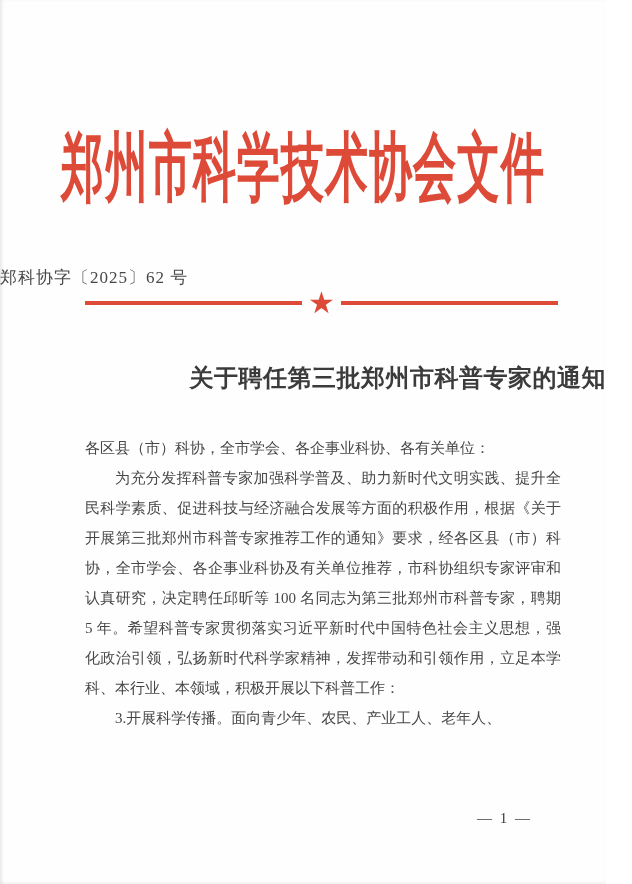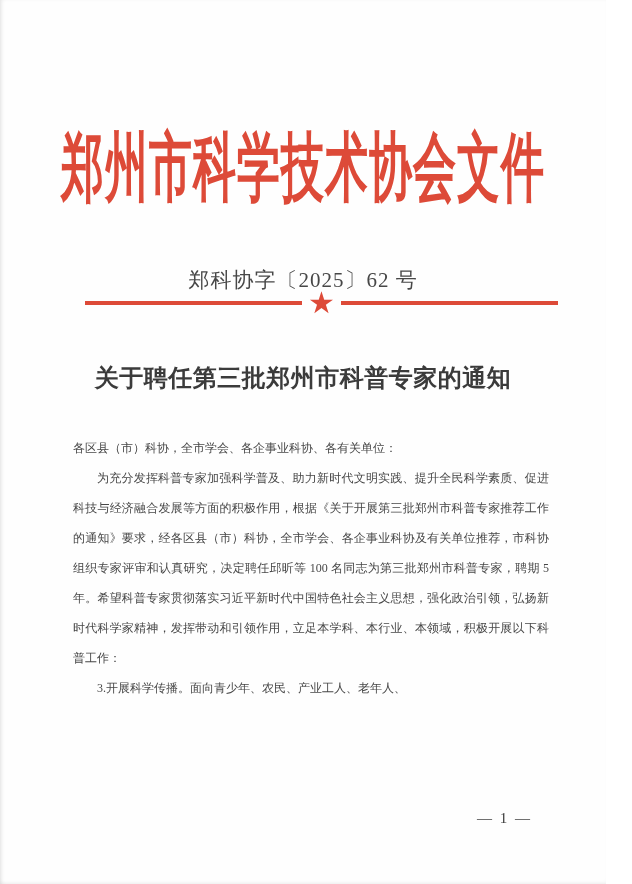--- a/index.html
+++ b/index.html
@@ -28,22 +28,21 @@
     color: var(--red, #dd4a38);
     white-space: nowrap;
     transform: scaleY(1.75);
     transform-origin: top center;
   }
   .doc-number {
     position: absolute;
     top: 266px;
     left: 0;
     right: 0;
-    text-align: center;
-    font-size: 21px;
+    font-size: 17px;
     letter-spacing: 1px;
     color: var(--text, #474747);
   }
   .red-rule {
     position: absolute;
     top: 288px;
     left: 85px;
     width: 473px;
     height: 30px;
     display: flex;
@@ -59,32 +58,32 @@
     line-height: 1;
     margin: 0 6px;
     color: var(--red, #dd4a38);
   }
   .notice-title {
     position: absolute;
     top: 362px;
     left: 0;
     right: 0;
     margin: 0;
-    text-align: center;
+    text-align: right;
     font-size: 24px;
     font-weight: bold;
     letter-spacing: 0.5px;
     color: var(--title, #3b3b3b);
   }
   .body-text {
     position: absolute;
     top: 433px;
-    left: 73px;
+    left: 85px;
     width: 476px;
-    font-size: 12px;
+    font-size: 15px;
     line-height: 30px;
     text-align: justify;
     color: var(--text, #474747);
   }
   .body-text p {
     margin: 0;
   }
   .indent {
     text-indent: 2em;
   }

